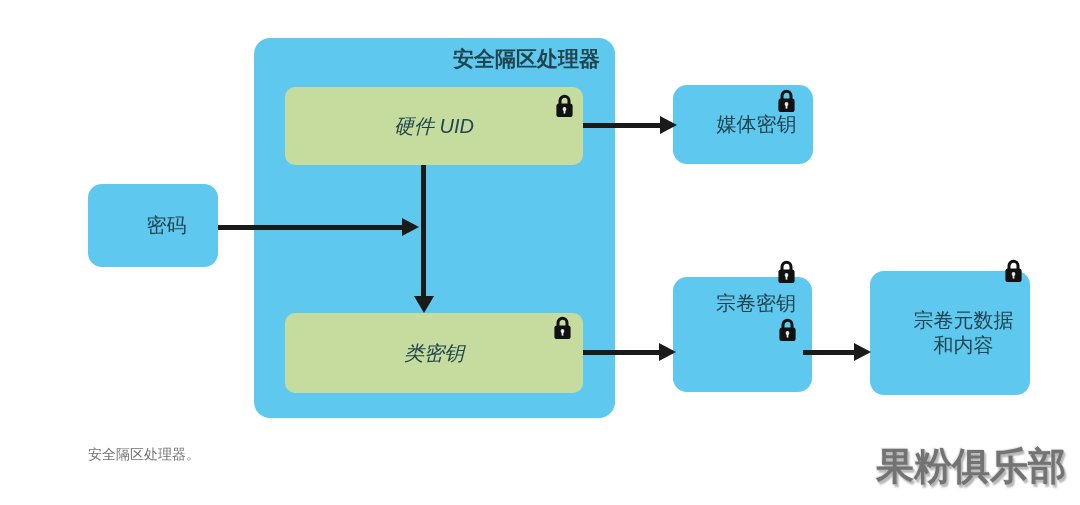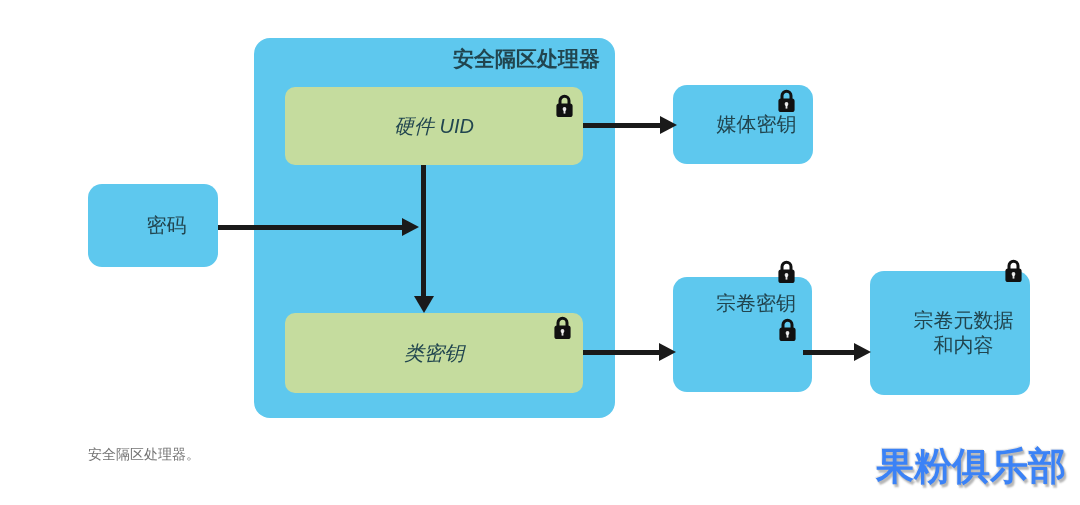--- a/index.html
+++ b/index.html
@@ -75,21 +75,21 @@
     font-size: 14px;
     color: #737373;
   }
   .watermark {
     position: absolute;
     left: 876px;
     top: 441px;
     font-size: 38px;
     font-weight: 700;
     letter-spacing: 0px;
-    color: #3b82f6;
+    color: #737373;
     text-shadow: 2px 3px 2px #b5b5b5, -1px -1px 1px #e6e6e6, 1px 1px 0 #cccccc;
     white-space: nowrap;
   }
   .rel { position: relative; width: 100%; height: 100%; }
   .user-label {
     position: absolute;
     top: 14px;
     left: 0;
     width: 100%;
     text-align: center;

